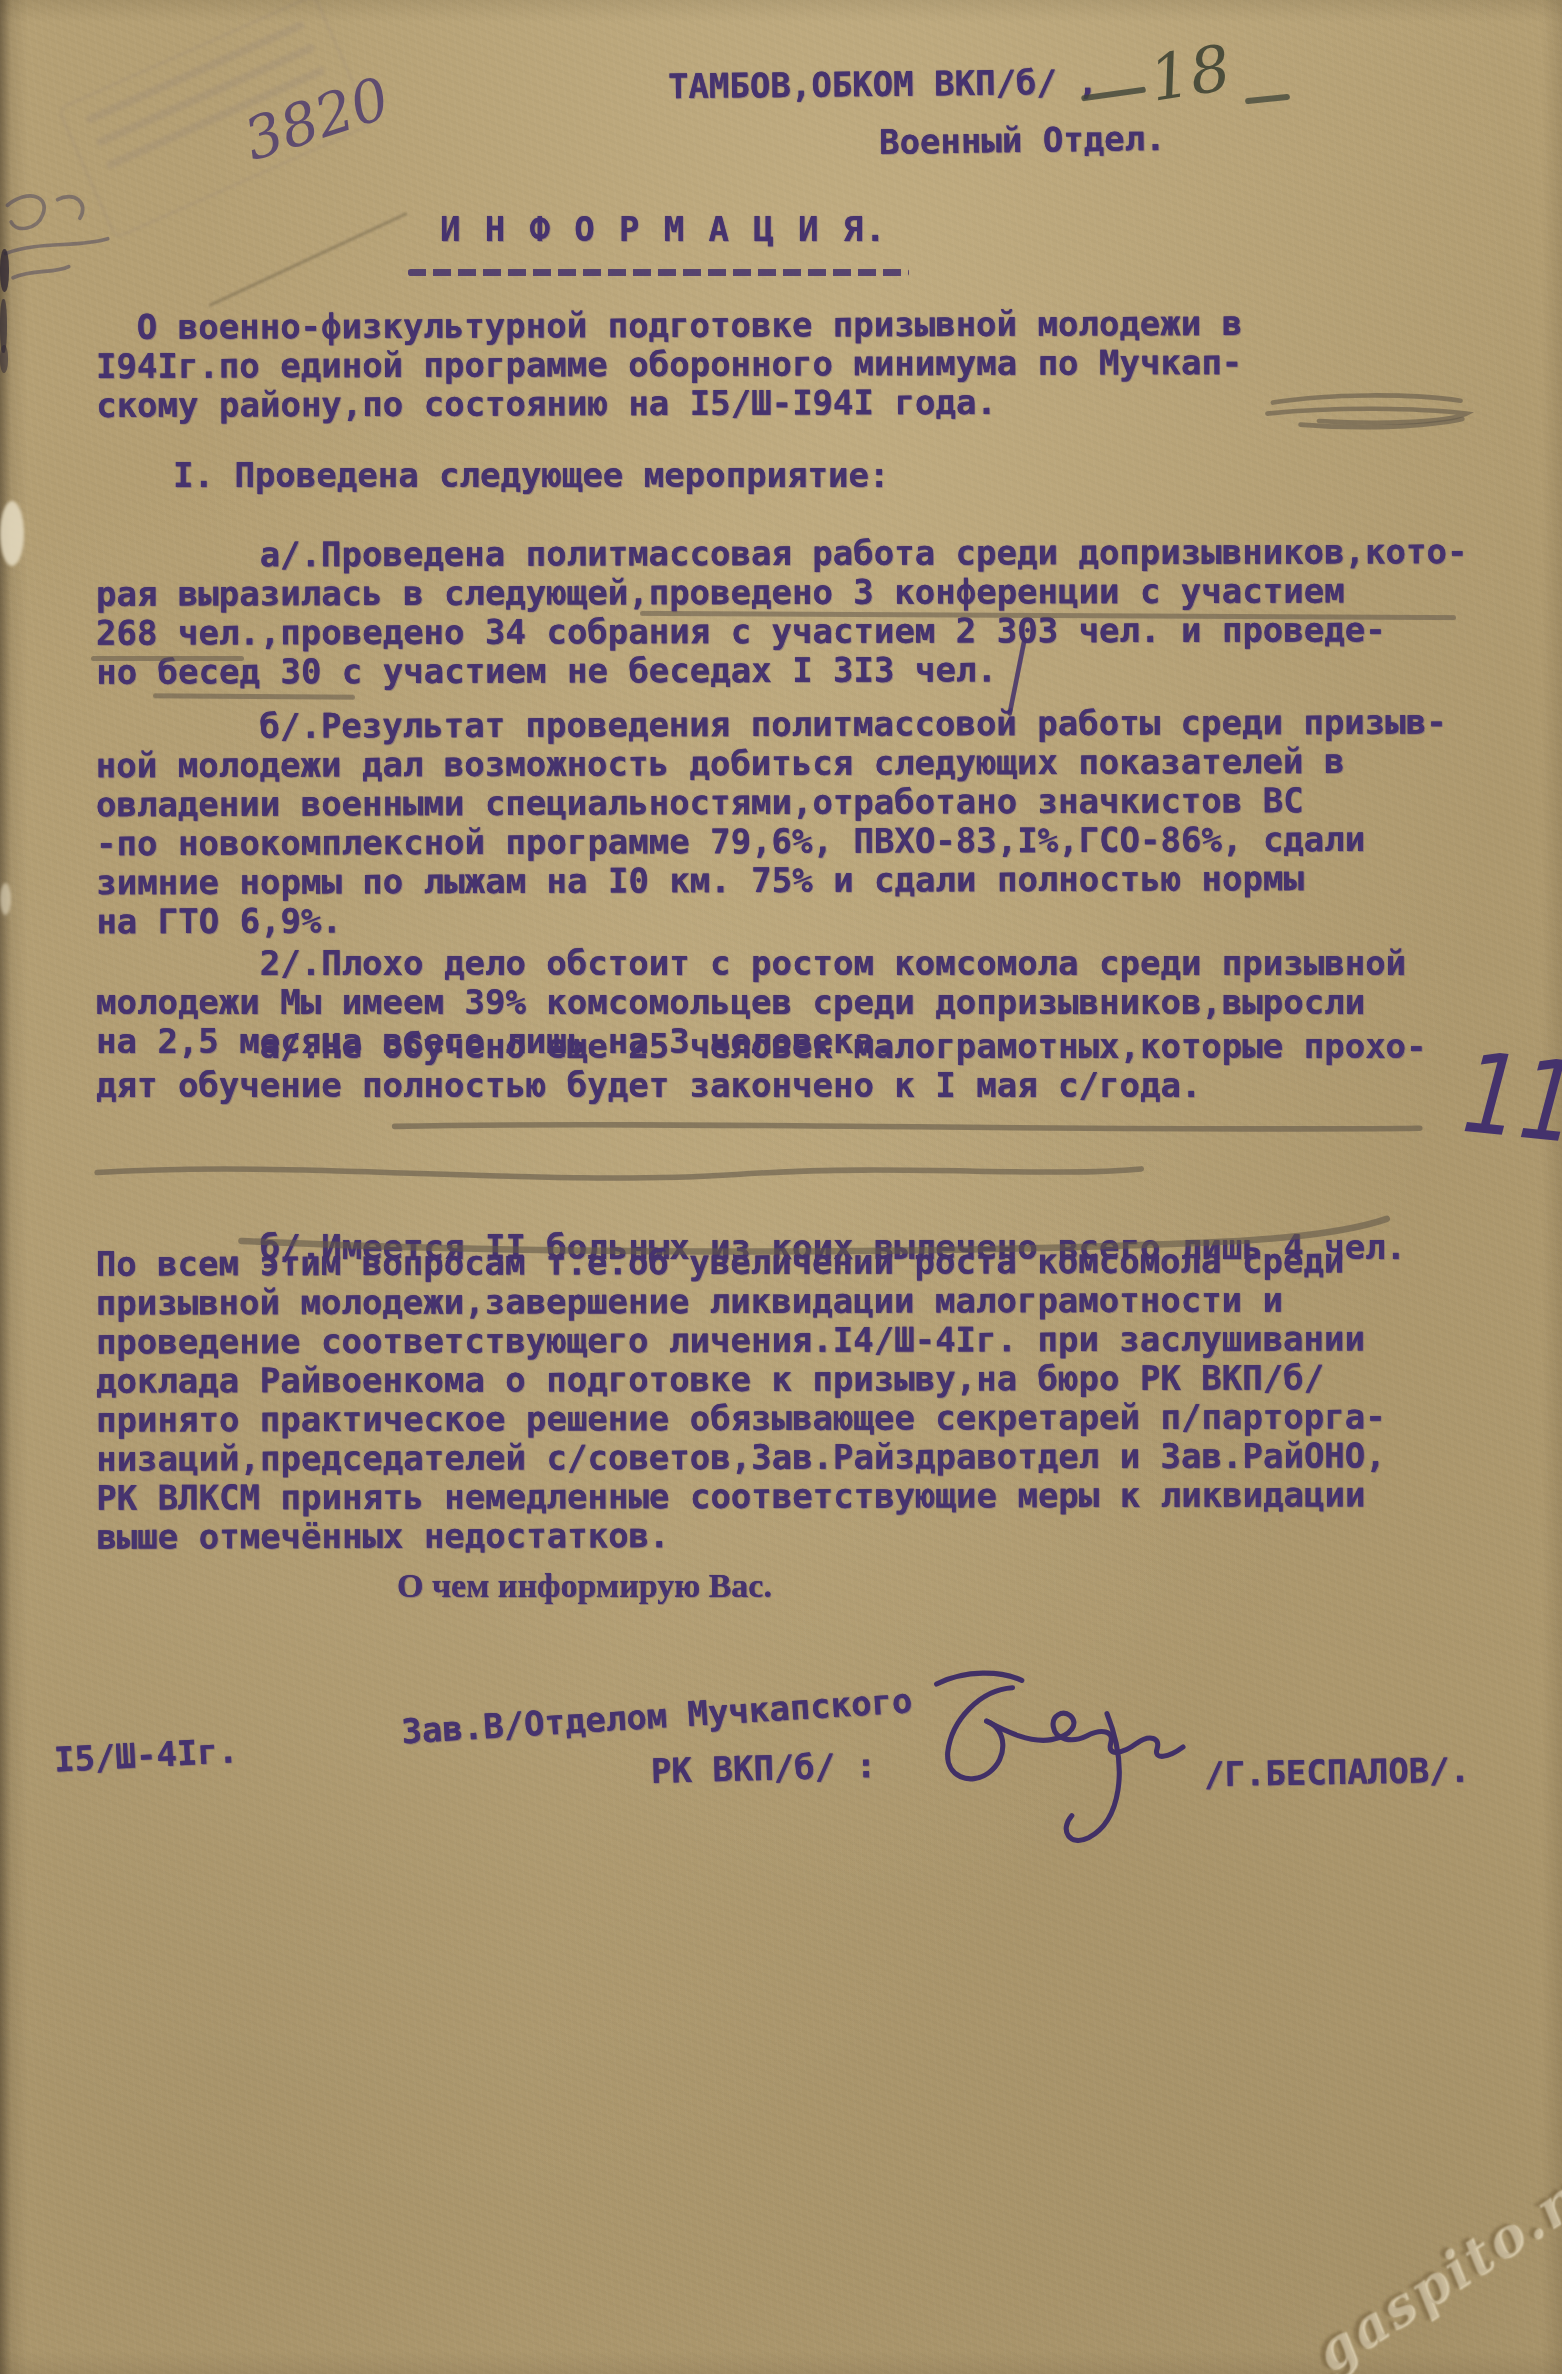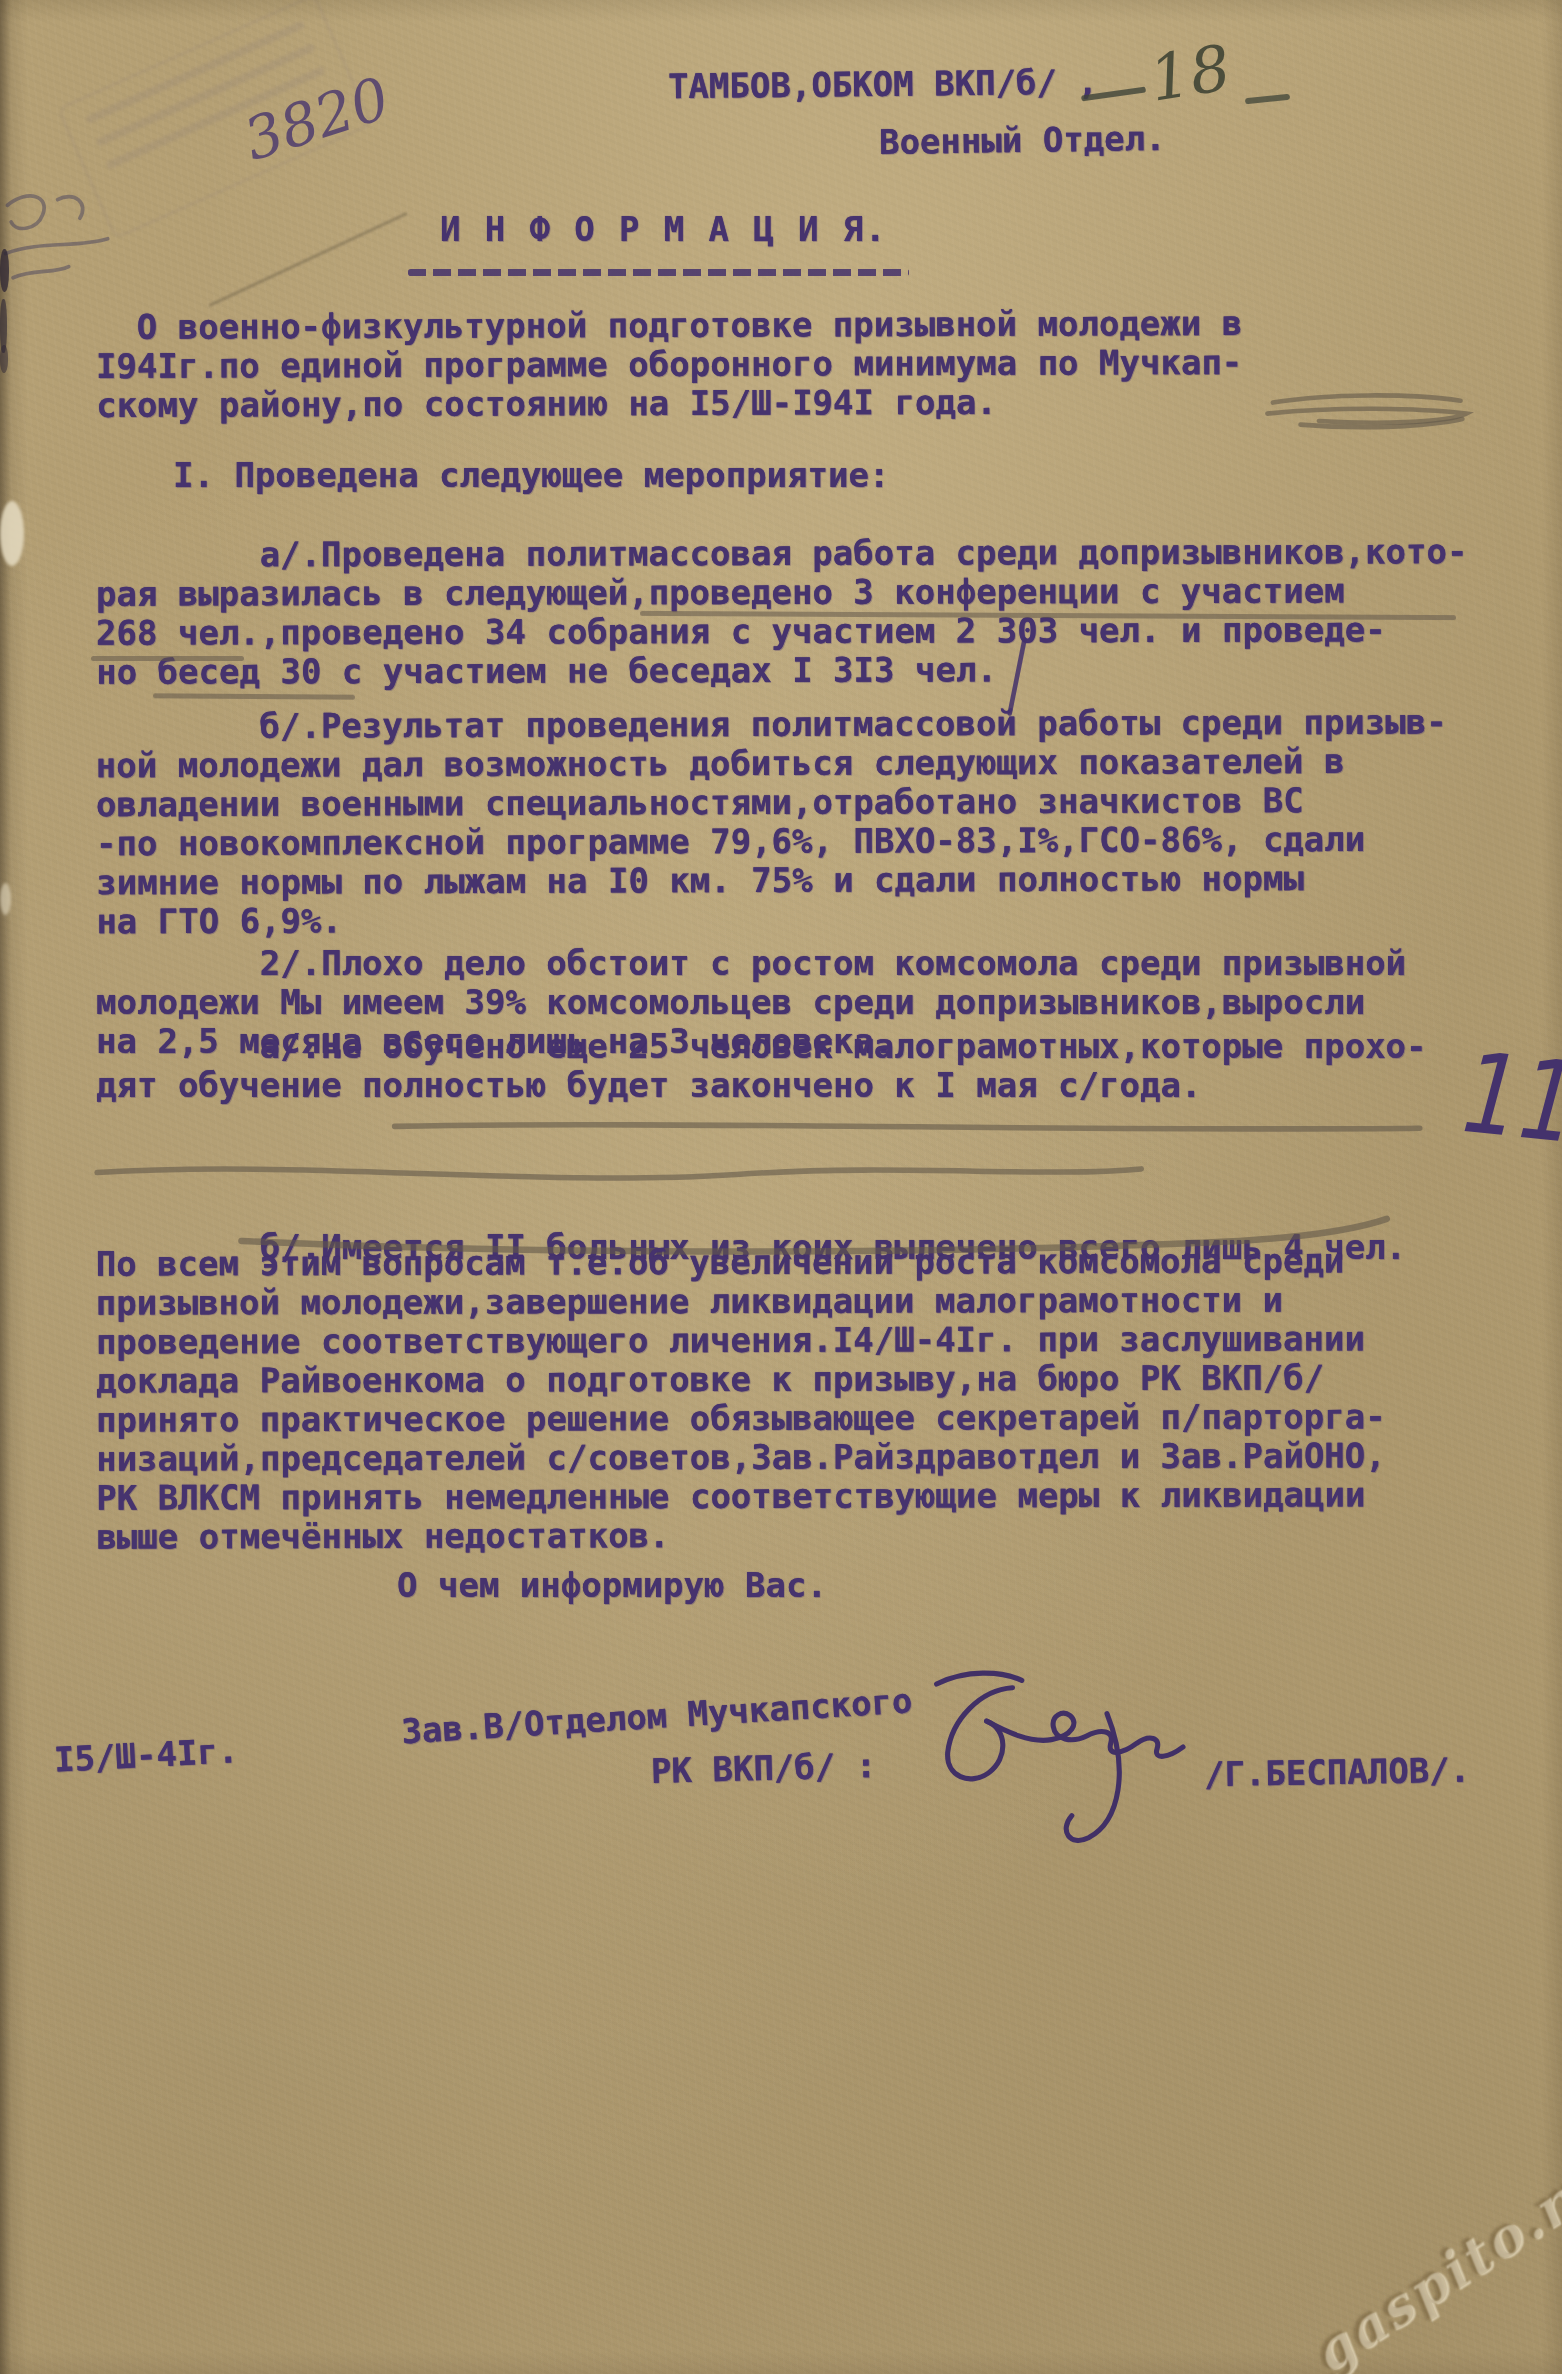--- a/index.html
+++ b/index.html
@@ -164,21 +164,21 @@
 
   <div class="tw" style="left:96px;top:1243px;transform:rotate(-0.15deg);">По всем этим вопросам т.е.об увеличении роста комсомола среди
 призывной молодежи,завершение ликвидации малограмотности и
 проведение соответствующего личения.I4/Ш-4Iг. при заслушивании
 доклада Райвоенкома о подготовке к призыву,на бюро РК ВКП/б/
 принято практическое решение обязывающее секретарей п/парторга-
 низаций,председателей с/советов,Зав.Райздравотдел и Зав.РайОНО,
 РК ВЛКСМ принять немедленные соответствующие меры к ликвидации
 выше отмечённых недостатков.</div>
 
-  <div class="tw" style="left:397px;top:1566px;">О чем информирую Вас.</div>
+  <div class="tw" style="left:397px;top:1566px;font-family:Liberation Serif, serif;">О чем информирую Вас.</div>
 
   <div class="tw" style="left:54px;top:1736px;transform:rotate(-3deg);">I5/Ш-4Iг.</div>
   <div class="tw" style="left:401px;top:1697px;transform:rotate(-3.5deg);">Зав.В/Отделом Мучкапского</div>
   <div class="tw" style="left:651px;top:1749px;transform:rotate(-1.5deg);">РК ВКП/б/ :</div>
 
   <svg width="352" height="204" style="left:881px;top:1658px;" viewBox="0 0 380 220">
     <g fill="none" stroke="#3c2b66" stroke-width="5.5" stroke-linecap="round" stroke-linejoin="round" opacity="0.95">
       <path d="M60,28 C92,12 130,14 152,24"></path>
       <path d="M142,32 C108,34 76,66 72,102 C70,128 96,138 116,124 C138,108 136,76 114,68"></path>
       <path d="M114,68 C136,80 162,92 184,88 C206,84 214,70 204,62 C196,56 184,62 186,74 C188,88 206,92 222,84 C238,76 252,78 248,92 C244,106 260,104 276,92 C290,82 302,86 298,98 C294,110 310,108 326,96"></path>

